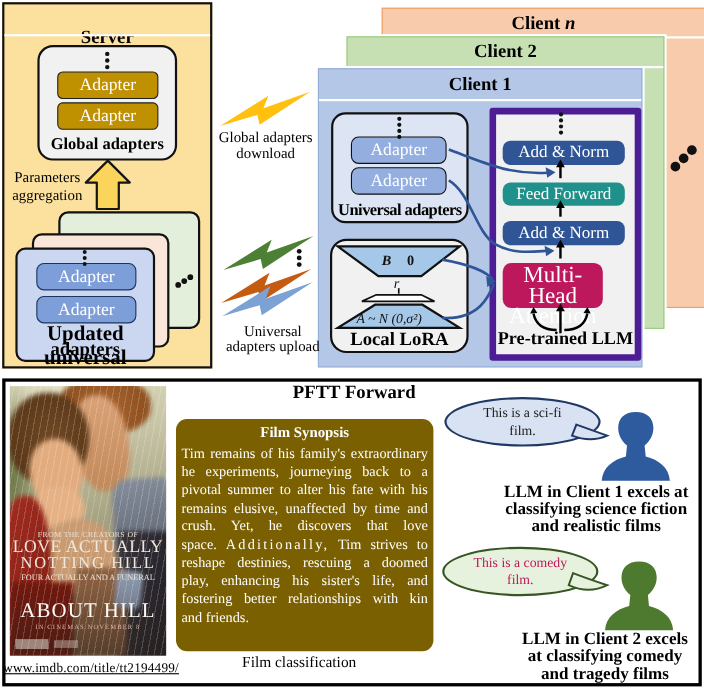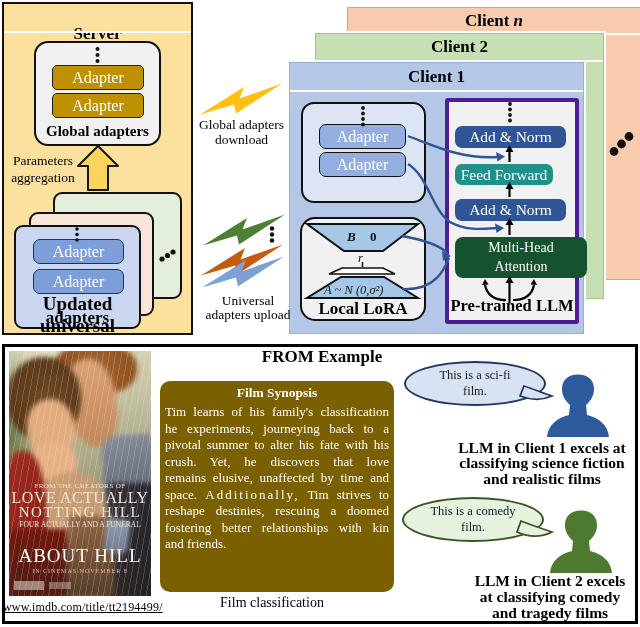--- a/index.html
+++ b/index.html
@@ -39,31 +39,32 @@
 <div class="a" style="left:14px;top:225px;width:123px;height:100px;background:#CBD6F0;border:2px solid #111;border-radius:9px">
   <div class="adp" style="left:17px;top:12px;width:89px;height:23px;background:#7E9ED9;border:1.5px solid #17355E;border-radius:7px">Adapter</div>
   <div class="adp" style="left:17px;top:42px;width:89px;height:23px;background:#7E9ED9;border:1.5px solid #17355E;border-radius:7px">Adapter</div>
   <div class="a b c" style="left:0;right:0;top:66px;font-size:19px">Updated universal</div>
   <div class="a b c" style="left:0;right:0;top:81px;font-size:17px">adapters</div>
 </div>
 
 <div class="a" style="left:301px;top:102px;width:121px;height:97px;background:#DDE5F4;border:2px solid #111;border-radius:13px">
   <div class="adp" style="left:16px;top:20px;width:85px;height:23px;background:#94AFDF;border:1.6px solid #111;border-radius:7px">Adapter</div>
   <div class="adp" style="left:16px;top:48px;width:85px;height:23px;background:#94AFDF;border:1.6px solid #111;border-radius:7px">Adapter</div>
+  <div class="a b c" style="left:-4px;right:-4px;top:79px;font-size:15px;letter-spacing:-0.5px">Universal adapters</div>
 </div>
 
 <div class="a" style="left:300px;top:217px;width:122px;height:100px;background:#F1F1F1;border:2px solid #111;border-radius:15px">
   <div class="a b c" style="left:0;right:0;top:80px;font-size:17px">Local LoRA</div>
 </div>
 
-<div class="a" style="left:445px;top:98px;width:126px;height:218px;background:#F1F1F1;border:4px solid #4c1d95;border-radius:3px">
+<div class="a" style="left:445px;top:98px;width:126px;height:218px;background:#F1F1F1;border:6px solid #4c1d95;border-radius:3px">
   <div class="adp" style="left:6px;top:24px;width:111px;height:22px;background:#2F5597;border-radius:7px;font-size:15.5px;line-height:22px">Add &amp; Norm</div>
-  <div class="adp" style="left:6px;top:62px;width:98px;height:21px;background:#20918A;border-radius:7px;font-size:15.5px;line-height:21px">Feed Forward</div>
+  <div class="adp" style="left:6px;top:62px;width:111px;height:21px;background:#20918A;border-radius:7px;font-size:15.5px;line-height:21px">Feed Forward</div>
   <div class="adp" style="left:6px;top:97px;width:111px;height:22px;background:#2F5597;border-radius:7px;font-size:15.5px;line-height:22px">Add &amp; Norm</div>
-  <div class="adp" style="left:6px;top:135px;width:132px;height:40px;background:#14532d;border-radius:8px;font-size:14px;line-height:19px;padding-top:1px">Multi-Head<br>Attention</div>
+  <div class="adp" style="left:6px;top:135px;width:91px;height:40px;background:#be185d;border-radius:8px;font-size:21px;line-height:19px;padding-top:1px">Multi-Head<br>Attention</div>
   <div class="a b c" style="left:-4px;right:-4px;top:194px;font-size:16.5px">Pre-trained LLM</div>
 </div>
 
 <div class="a c" style="left:195px;top:117px;width:93px;font-size:13.5px;line-height:15px">Global adapters<br>download</div>
 <div class="a c" style="left:196px;top:294px;width:104px;font-size:13.5px;line-height:13.5px">Universal<br>adapters upload</div>
 
 <svg class="a" style="left:0;top:0;z-index:50" width="640" height="340" viewBox="0 0 640 340">
 <defs>
 <path id="bolt" d="M 0,31.5 L 44,4 39.5,15.5 82,0.5 36,30.5 34,21.5 Z"></path>
 </defs>
@@ -139,21 +140,21 @@
 
 <g font-family="Liberation Serif,serif" font-size="13px" fill="#111">
 <text x="347" y="241" font-style="italic" font-weight="bold">B</text>
 <text x="370" y="241" font-weight="bold">0</text>
 <text x="358" y="262" font-style="italic">r</text>
 <text x="324" y="294" font-style="italic" font-size="12.5px">A ~ N (0,σ²)</text>
 </g>
 </svg>
 
 <div class="a" style="left:2px;top:344px;width:630px;height:274px;border:3px solid #000;background:#fff"></div>
-<div class="a b c" style="left:160px;top:347px;width:324px;font-size:17px;z-index:5">FROM Example</div>
+<div class="a b c" style="left:160px;top:347px;width:324px;font-size:17px;z-index:5">PFTT Forward</div>
 
 <div class="a" style="left:9px;top:351px;width:142px;height:245px;overflow:hidden;background:linear-gradient(172deg,#D9D6B9 0%,#C6C3A5 22%,#ACA989 45%,#93906F 65%,#7A775A 85%,#64614A 100%);z-index:4">
   <div class="a" style="left:0;top:0;right:0;bottom:0;filter:blur(2.5px)">
   <div class="a" style="left:-26px;top:-8px;width:56px;height:185px;background:radial-gradient(closest-side,#6C7747,rgba(108,119,71,0))"></div>
   <div class="a" style="left:10px;top:-22px;width:100px;height:66px;background:radial-gradient(closest-side,rgba(240,240,216,.85),rgba(240,240,216,0))"></div>
   <div class="a" style="left:44px;top:-8px;width:84px;height:52px;background:radial-gradient(circle at 50% 55%,#A96630,#87491A);border-radius:45%"></div>
   <div class="a" style="left:58px;top:8px;width:50px;height:88px;background:linear-gradient(190deg,#DCA379,#C08858);border-radius:46%;transform:rotate(-10deg)"></div>
   <div class="a" style="left:94px;top:84px;width:52px;height:70px;background:linear-gradient(170deg,#868E9C,#5E6470);border-radius:25% 10% 0 0;transform:rotate(-4deg)"></div>
   <div class="a" style="left:98px;top:132px;width:48px;height:125px;background:linear-gradient(100deg,#38343C,#201E26);"></div>
   <div class="a" style="left:-2px;top:6px;width:74px;height:84px;background:radial-gradient(circle at 55% 45%,#6F4724,#503012);border-radius:48%"></div>
@@ -174,38 +175,39 @@
   <div class="a c" style="left:0;right:0;top:194px;font-size:19px;color:#FBFBF4;letter-spacing:1px">ABOUT HILL</div>
   <div class="a c" style="left:0;right:0;top:217px;font-size:6px;color:#E0B8A8;letter-spacing:1px">IN CINEMAS NOVEMBER 8</div>
   <div class="a" style="left:5px;top:230px;width:30px;height:9px;background:rgba(238,238,226,.5)"></div>
   <div class="a" style="left:40px;top:231px;width:22px;height:7px;background:rgba(238,238,226,.35)"></div>
 </div>
 <div class="a" style="left:3px;top:600px;width:170px;font-size:12px;text-decoration:underline;z-index:5;letter-spacing:0.2px">www.imdb.com/title/tt2194499/</div>
 
 <div class="a" style="left:160px;top:381px;width:234px;height:211px;background:#7B6001;border-radius:10px;z-index:4;color:#fff">
   <div class="b c" style="margin-top:4px;font-size:13.5px">Film Synopsis</div>
   <div style="position:absolute;left:5px;right:5px;top:23px;font-size:13px">
-    <div style="text-align:justify;text-align-last:justify;height:16.5px">Tim learns of his family's classification</div>
+    <div style="text-align:justify;text-align-last:justify;height:16.5px">Tim remains of his family's extraordinary</div>
     <div style="text-align:justify;text-align-last:justify;height:16.5px">he experiments, journeying back to a</div>
     <div style="text-align:justify;text-align-last:justify;height:16.5px">pivotal summer to alter his fate with his</div>
+    <div style="text-align:justify;text-align-last:justify;height:16.5px">remains elusive, unaffected by time and</div>
     <div style="text-align:justify;text-align-last:justify;height:16.5px">crush. Yet, he discovers that love</div>
-    <div style="text-align:justify;text-align-last:justify;height:16.5px">remains elusive, unaffected by time and</div>
     <div style="text-align:justify;text-align-last:justify;height:16.5px">space. <span style="letter-spacing:2px">Additionally,</span> Tim strives to</div>
     <div style="text-align:justify;text-align-last:justify;height:16.5px">reshape destinies, rescuing a doomed</div>
+    <div style="text-align:justify;text-align-last:justify;height:16.5px">play, enhancing his sister's life, and</div>
     <div style="text-align:justify;text-align-last:justify;height:16.5px">fostering better relationships with kin</div>
     <div style="height:16.5px">and friends.</div>
   </div>
 </div>
 <div class="a c" style="left:155px;top:595px;width:234px;font-size:14px;z-index:5">Film classification</div>
 
 <div class="a" style="left:404px;top:361px;width:138px;height:41px;background:#D9E2F3;border:2px solid #1F3864;border-radius:50%;z-index:4">
   <div class="c" style="margin-top:5px;font-size:12.5px;line-height:15.5px;color:#1a1a1a">This is a sci-fi<br>film.</div>
 </div>
 <div class="a" style="left:402px;top:497px;width:138px;height:41px;background:#E7F2DE;border:2px solid #375623;border-radius:50%;z-index:4">
-  <div class="c" style="margin-top:5px;font-size:12.5px;line-height:15.5px;color:#0f172a">This is a comedy<br>film.</div>
+  <div class="c" style="margin-top:5px;font-size:12.5px;line-height:15.5px;color:#be185d">This is a comedy<br>film.</div>
 </div>
 <svg class="a" style="left:0;top:344px;z-index:6" width="640" height="283" viewBox="0 344 640 283">
 <path d="M 520,396 C 533,401 543,400 552,396 C 543,393 533,389 524,386 Z" fill="#D9E2F3" stroke="#1F3864" stroke-width="1.8"></path>
 <path d="M 517,532 C 530,538 542,537 552,532 C 543,529 531,525 521,521 Z" fill="#E7F2DE" stroke="#375623" stroke-width="1.8"></path>
 <path fill="#2E5B9E" d="M 547,437 C 548,425 557,418 569,415 L 570,405 C 564,400 562,394 562,389 C 562,380 568,374.5 578,374.5 C 588,374.5 594,380 594,389 C 594,394 592,400 586,405 L 587,415 C 599,418 608,425 609,437 Z"></path>
 <path fill="#4E7A2F" d="M 550,573 C 551,561 560,554 572,551 L 573,541 C 567,536 565,530 565,525 C 565,516 571,510.5 581,510.5 C 591,510.5 597,516 597,525 C 597,530 595,536 589,541 L 590,551 C 602,554 611,561 612,573 Z"></path>
 </svg>
 <div class="a b c" style="left:432px;top:440px;width:220px;font-size:15.5px;line-height:15.3px;z-index:5">LLM in Client 1 excels at<br>classifying science fiction<br>and realistic films</div>
 <div class="a b c" style="left:445px;top:573px;width:210px;font-size:15.5px;line-height:16px;z-index:5">LLM in Client 2 excels<br>at classifying comedy<br>and tragedy films</div>
 

